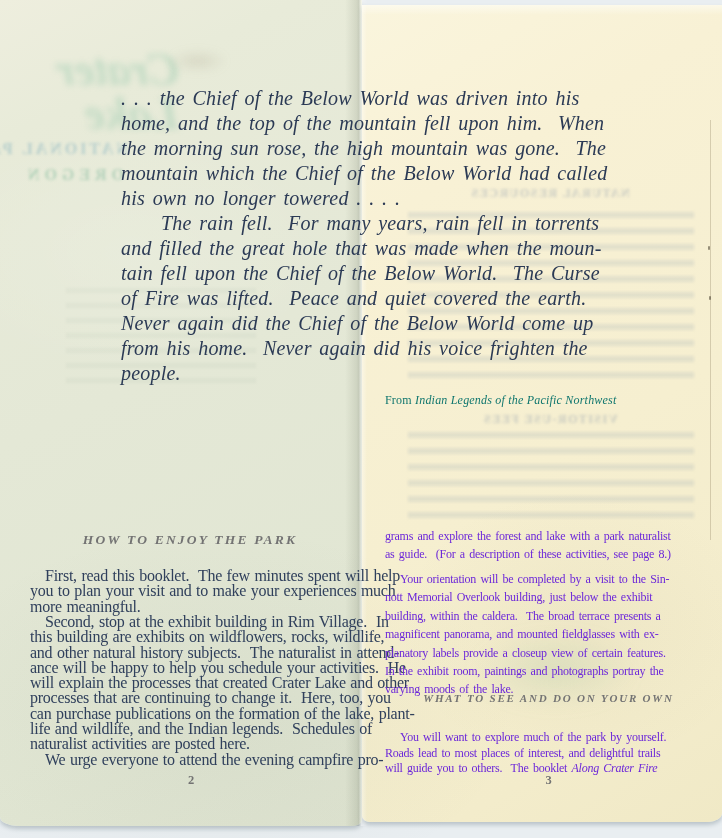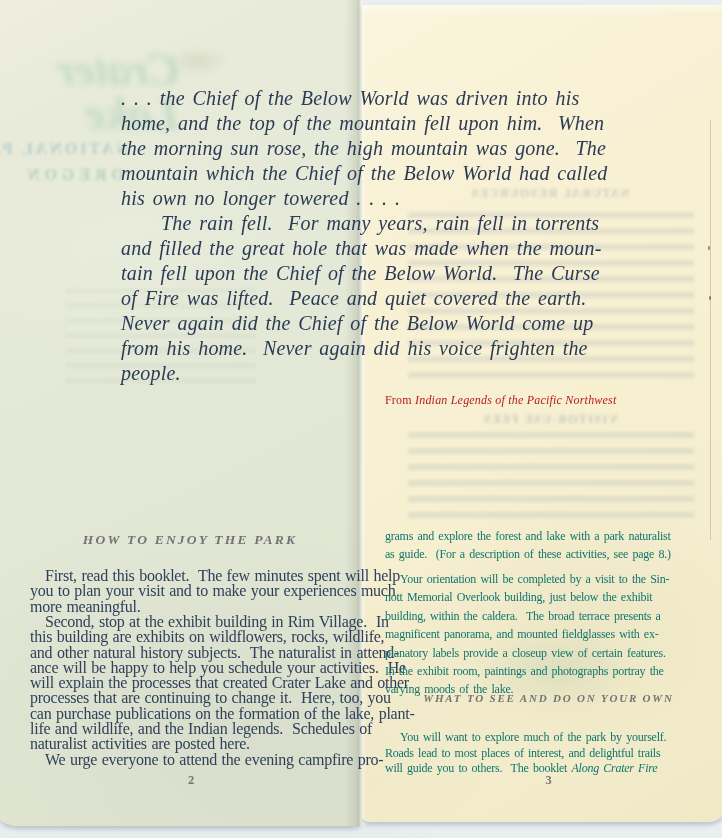--- a/index.html
+++ b/index.html
@@ -49,34 +49,34 @@
     background:radial-gradient(ellipse,rgba(140,185,150,.20),rgba(140,185,150,0) 70%);}
   #stain-smudge{left:168px;top:50px;width:60px;height:22px;filter:blur(5px);
     background:radial-gradient(ellipse,rgba(150,140,115,.22),rgba(150,140,115,0) 70%);}
 
   
   .ink{color:#737373;z-index:5;position:absolute;}
   .lines{white-space:pre;}
   #legend-quote{left:121px;top:86px;width:540px;font-style:italic;font-size:20px;
     line-height:25px;letter-spacing:.2px;word-spacing:2.5px;color:#2b3a55;}
   #quote-p2{text-indent:40px;}
-  #quote-attribution{left:385px;top:393px;font-size:12px;letter-spacing:.2px;color:#b91c1c;white-space:pre;}
+  #quote-attribution{left:385px;top:393px;font-size:12px;letter-spacing:.2px;color:#0f766e;white-space:pre;}
   #quote-attribution .attr-title{font-style:italic;}
 
   .bodycol{font-size:16px;line-height:15.3px;letter-spacing:-.25px;word-spacing:.8px;color:#30405c;}
   .indent{text-indent:15px;}
 
   #left-heading{left:30px;top:532px;width:320px;text-align:center;font-style:italic;
     font-weight:bold;font-size:13.5px;letter-spacing:2.2px;white-space:pre;}
   #left-p1{left:30px;top:568px;width:322px;}
   #left-p2{left:30px;top:614px;width:322px;}
   #left-p3{left:30px;top:752px;width:322px;}
   #page-number-2{left:30px;top:773px;width:322px;text-align:center;font-size:12.5px;font-weight:bold;}
 
-  .bodycol-r{font-size:12px;letter-spacing:-.25px;word-spacing:1.6px;color:#0f766e;}
+  .bodycol-r{font-size:12px;letter-spacing:-.25px;word-spacing:1.6px;color:#6d28d9;}
   #right-p1{left:385px;top:527px;width:327px;line-height:18.4px;}
   #right-p2{left:385px;top:564px;width:327px;line-height:18.4px;margin-top:6px;}
   #right-heading{left:385px;top:692px;width:327px;text-align:center;font-style:italic;
     font-weight:bold;font-size:11px;letter-spacing:1.8px;white-space:pre;}
   #right-p3{left:385px;top:730px;width:327px;line-height:15.5px;}
   #right-p3-last{left:385px;top:761px;width:327px;line-height:15.5px;white-space:pre;}
   #right-p3-last .it{font-style:italic;}
   #page-number-3{left:385px;top:773px;width:327px;text-align:center;font-size:12.5px;font-weight:bold;}
 
   

